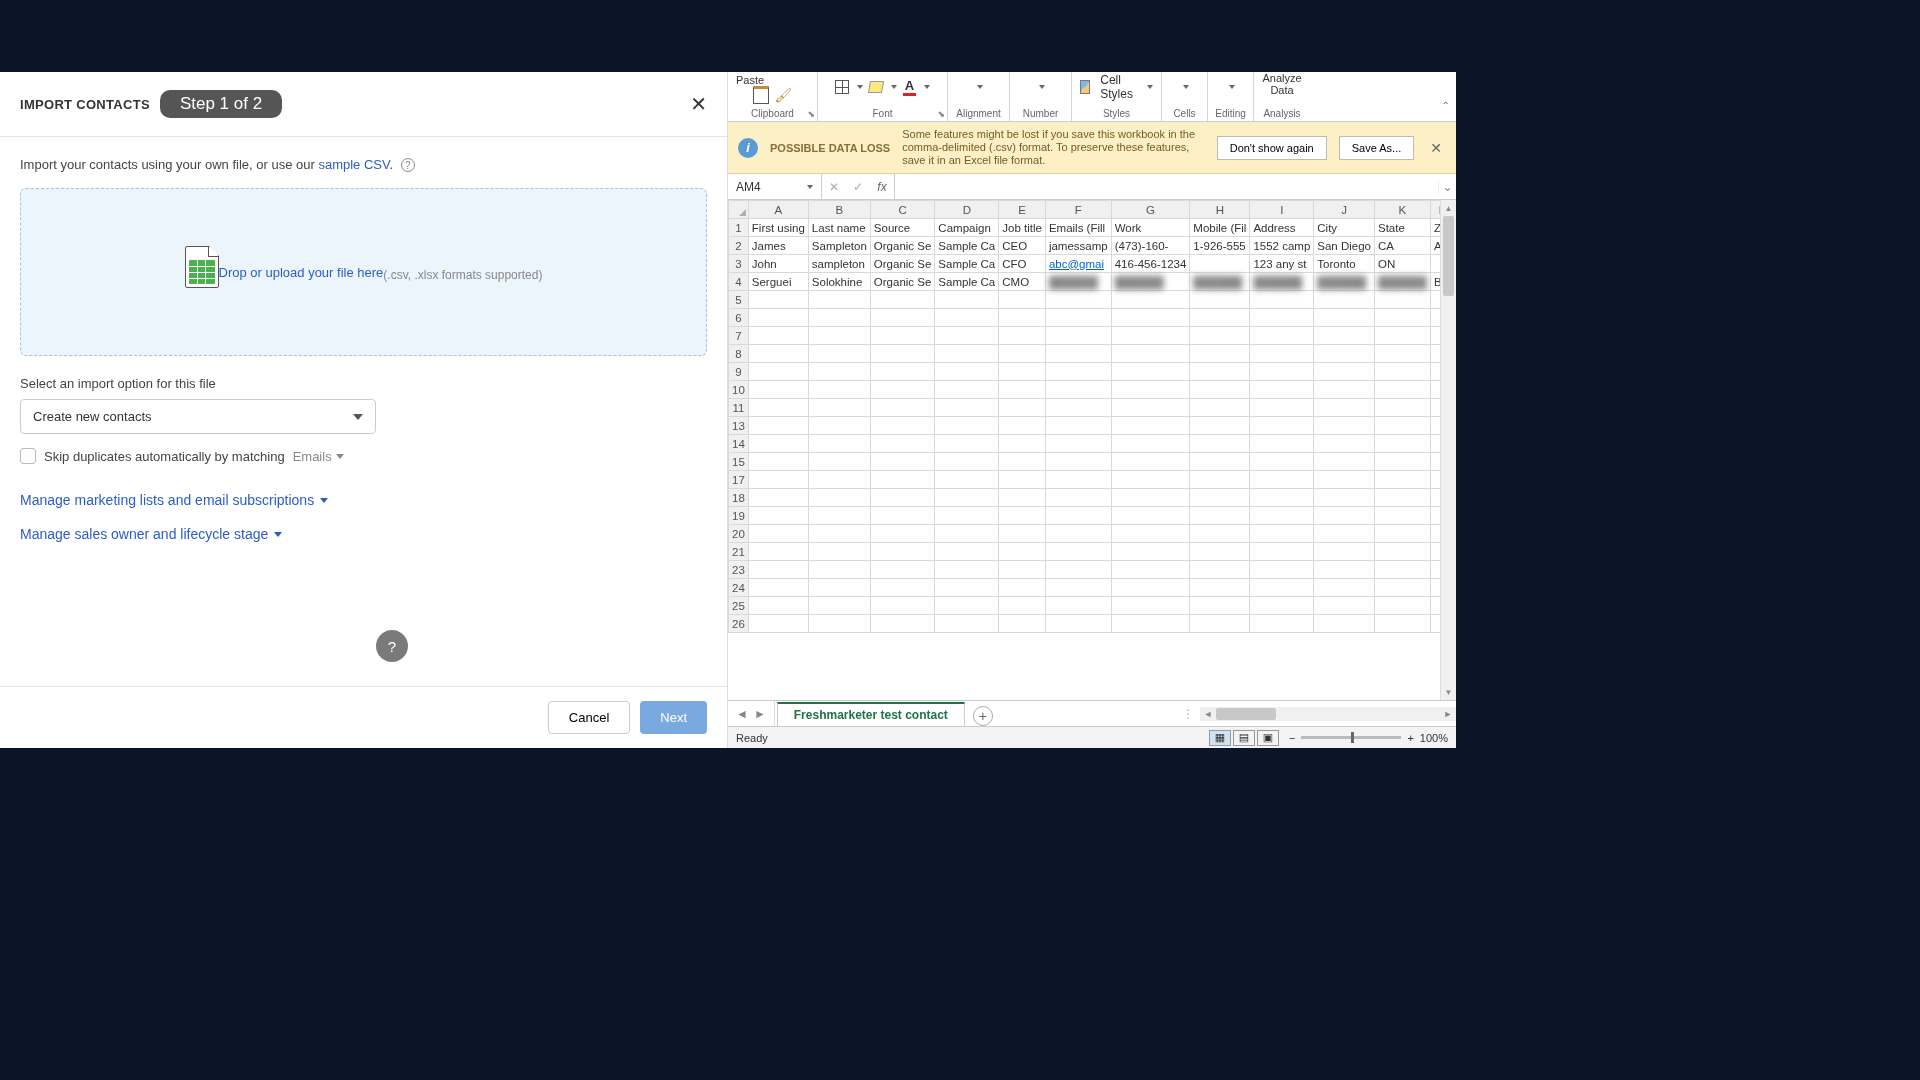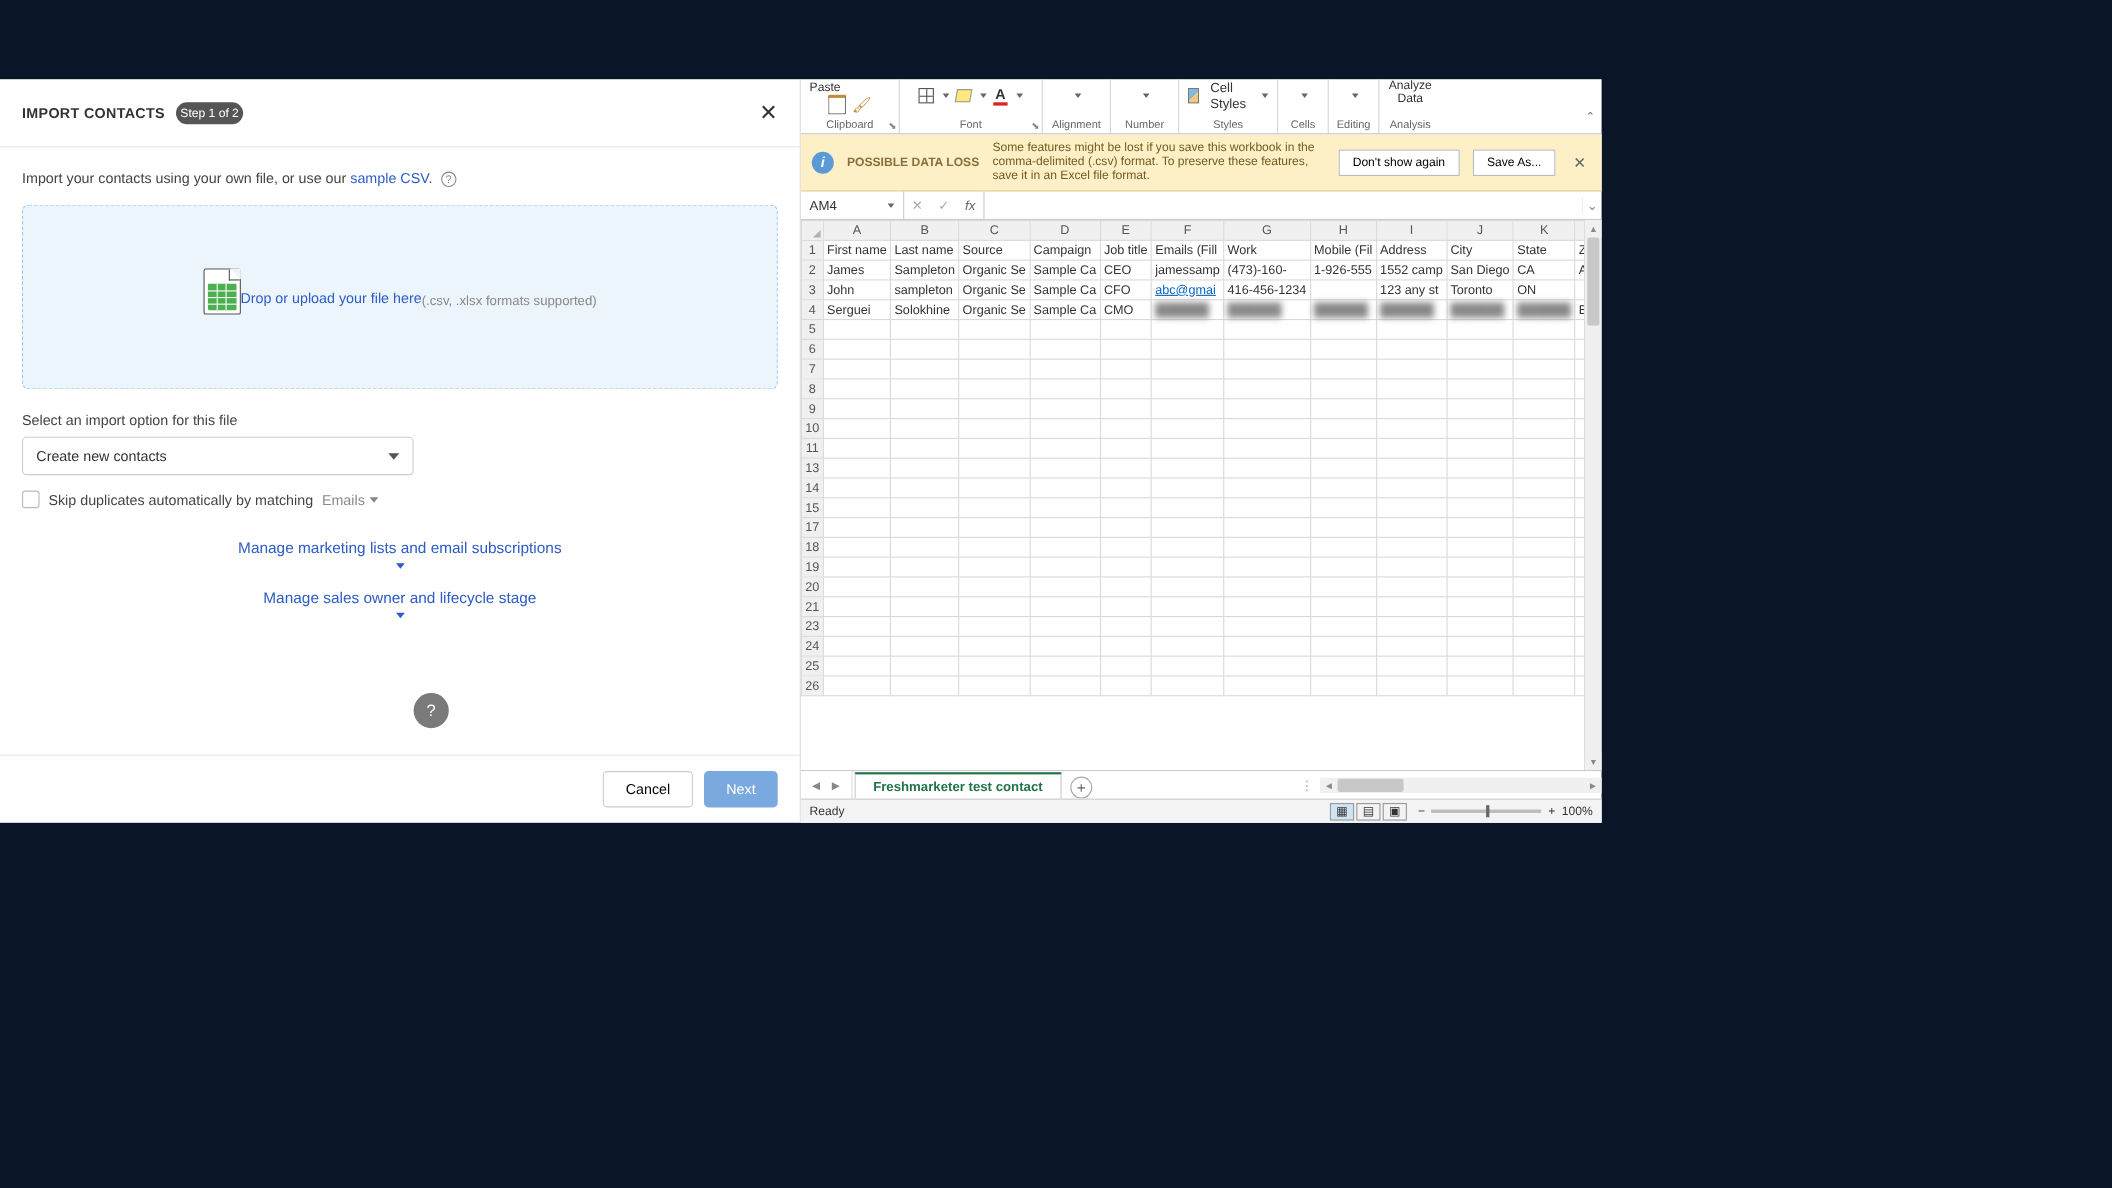--- a/index.html
+++ b/index.html
@@ -4,21 +4,21 @@
 <style>
 * { margin: 0; padding: 0; box-sizing: border-box; font-family: -apple-system, BlinkMacSystemFont, "Segoe UI", Arial, sans-serif; }
 body { background: #0a1628; width: 1920px; height: 1080px; overflow: hidden; }
 .container { display: flex; position: absolute; top: 72px; left: 0; width: 1456px; height: 676px; }
 
 
 .import-panel { width: 796px; background: #fff; border-right: 1px solid #ddd; display: flex; flex-direction: column; }
 .import-header { padding: 18px 20px; border-bottom: 1px solid #e5e5e5; display: flex; align-items: center; justify-content: space-between; }
 .header-left { display: flex; align-items: center; gap: 10px; }
 .import-title { font-size: 13px; font-weight: 600; color: #333; letter-spacing: 0.3px; }
-.step-badge { background: #555; color: #fff; font-size: 11px; padding: 4px 4px; border-radius: 10px; }
+.step-badge { background: #555; color: #fff; font-size: 17px; padding: 4px 20px; border-radius: 10px; }
 .close-btn { font-size: 20px; color: #333; cursor: pointer; }
 
 .import-body { padding: 20px; flex: 1; overflow: auto; }
 .intro-text { font-size: 13px; color: #444; }
 .sample-link { color: #2c5cc5; cursor: pointer; }
 .help-circle { display: inline-block; width: 14px; height: 14px; border: 1px solid #888; border-radius: 50%; text-align: center; font-size: 10px; line-height: 13px; color: #888; margin-left: 4px; }
 
 .dropzone { margin-top: 16px; border: 1.5px dashed #9fc5e8; background: #ecf4fc; border-radius: 6px; height: 168px; display: flex; flex-direction: row; align-items: center; justify-content: center; }
 .file-icon { width: 34px; height: 42px; position: relative; margin-bottom: 10px; }
 .file-icon-page { width: 34px; height: 42px; border: 1.5px solid #555; border-radius: 2px; background: #fff; position: relative; }
@@ -33,21 +33,21 @@
 
 .option-label { margin-top: 20px; font-size: 13px; color: #444; }
 .select-box { margin-top: 8px; width: 356px; border: 1px solid #ccc; border-radius: 4px; padding: 9px 12px; font-size: 13px; color: #333; display: flex; justify-content: space-between; align-items: center; cursor: pointer; }
 .caret-down { width: 0; height: 0; border-left: 5px solid transparent; border-right: 5px solid transparent; border-top: 6px solid #555; }
 
 .checkbox-row { margin-top: 14px; display: flex; align-items: center; gap: 8px; font-size: 13px; color: #444; }
 .checkbox { width: 16px; height: 16px; border: 1px solid #bbb; border-radius: 3px; cursor: pointer; }
 .emails-drop { color: #888; display: inline-flex; align-items: center; gap: 4px; cursor: pointer; }
 .tiny-caret { width:0;height:0;border-left:4px solid transparent;border-right:4px solid transparent;border-top:5px solid #888; }
 
-.expand-link { margin-top: 28px; color: #2c5cc5; font-size: 14px; display: flex; align-items: center; gap: 6px; cursor: pointer; flex-direction: column; }
+.expand-link { margin-top: 28px; color: #2c5cc5; font-size: 14px; display: flex; align-items: center; gap: 6px; cursor: pointer; }
 .expand-link .tiny-caret { border-top-color: #2c5cc5; }
 
 .help-fab { position: absolute; bottom: 86px; left: 376px; width: 32px; height: 32px; background: #7a7a7a; color: #fff; border-radius: 50%; display: flex; align-items: center; justify-content: center; font-size: 15px; cursor: pointer; }
 
 .import-footer { border-top: 1px solid #e5e5e5; padding: 14px 20px; display: flex; justify-content: flex-end; gap: 10px; }
 .btn { padding: 8px 20px; border-radius: 4px; font-size: 13px; cursor: pointer; border: 1px solid #ccc; background: #fff; }
 .btn-primary { background: #7aa9e0; color: #fff; border: none; }
 
 
 .excel-panel { width: 728px; background: #fff; display: flex; flex-direction: column; font-size: 12px; color: #333; }
@@ -291,21 +291,21 @@
                 <th class="col-F">F</th>
                 <th class="col-G">G</th>
                 <th class="col-H">H</th>
                 <th class="col-I">I</th>
                 <th class="col-J">J</th>
                 <th class="col-K">K</th>
                 <th class="col-L">L</th>
               </tr>
               <tr>
                 <th class="row-header">1</th>
-                <td class="">First name</td>
+                <td class="">First using</td>
                 <td class="">Last name</td>
                 <td class="">Source</td>
                 <td class="">Campaign</td>
                 <td class="">Job title</td>
                 <td class="">Emails (Fill</td>
                 <td class="">Work</td>
                 <td class="">Mobile (Fil</td>
                 <td class="">Address</td>
                 <td class="">City</td>
                 <td class="">State</td>

